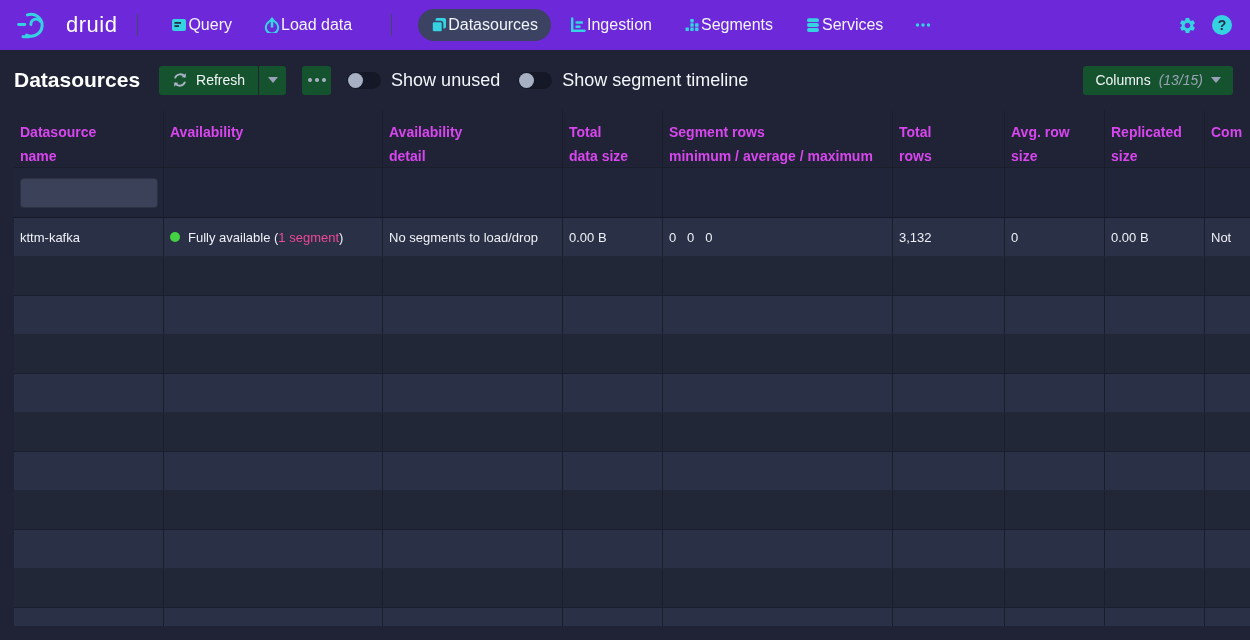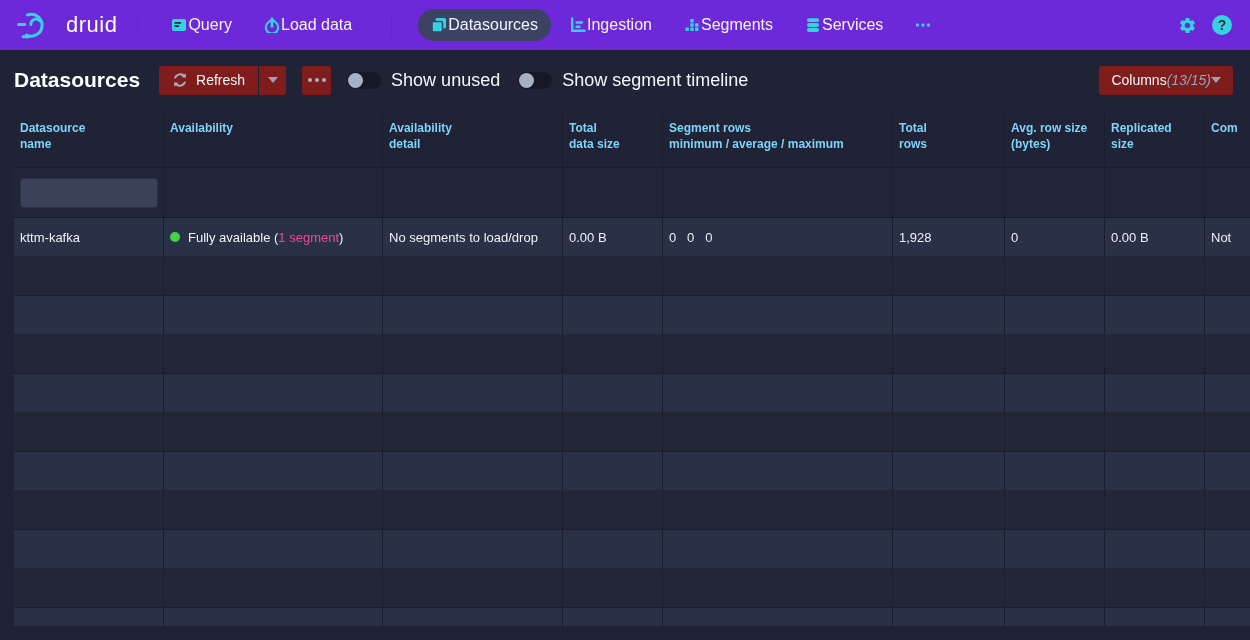--- a/index.html
+++ b/index.html
@@ -28,21 +28,21 @@
   .icon16{ width:16px; height:16px; display:block; }
   .help-circle{
     width:20px; height:20px; border-radius:50%; background:#35d3e2;
     color:#272c45; font-weight:bold; font-size:14px; display:flex;
     align-items:center; justify-content:center; cursor:pointer;
   }
   
   .toolbar{ height:60px; display:flex; align-items:center; padding:0 17px 0 14px; }
   .page-title{ font-size:21px; font-weight:700; color:#ffffff; margin-right:19px; }
   .btn{
-    background:#7f1d1d; border:none; color:#f2f5fa; font-size:14px;
+    background:#14532d; border:none; color:#f2f5fa; font-size:14px;
     height:29px; display:flex; align-items:center; cursor:pointer;
     font-family:"Liberation Sans", sans-serif;
   }
   .btn-refresh{ padding:0 13px; gap:8px; border-radius:3px 0 0 3px; }
   .btn-caret{ width:27px; justify-content:center; border-radius:0 3px 3px 0; margin-left:1px; }
   .btn-more{ width:29px; justify-content:center; border-radius:3px; margin-left:16px; letter-spacing:1px; }
   .dots{ display:flex; gap:3px; }
   .dots i{ width:4px; height:4px; border-radius:50%; background:#a9b2c6; }
   .caret-down{
     width:0; height:0; border-left:5px solid transparent; border-right:5px solid transparent;
@@ -50,32 +50,32 @@
   }
   .switch{
     width:34px; height:17px; border-radius:9px; background:#141827;
     position:relative; margin-left:16px; cursor:pointer; flex:none;
   }
   .switch .knob{
     width:15px; height:15px; border-radius:50%; background:#a8b1c4;
     position:absolute; left:1px; top:1px;
   }
   .switch-label{ font-size:18px; margin-left:10px; white-space:nowrap; }
-  .btn-columns{ margin-left:auto; padding:0 12px; gap:0; border-radius:3px; }
+  .btn-columns{ margin-left:auto; padding:0 12px; gap:8px; border-radius:3px; }
   .muted{ color:#9aa3b8;font-style:italic; }
   
   .tablewrap{ margin-left:14px; height:516px; overflow:hidden; width:1391px; }
   .grid-row{
     display:grid;
     grid-template-columns:150px 219px 180px 100px 230px 112px 100px 100px 200px;
   }
   .cell{ border-right:1px solid #191d2c; padding:0 6px; overflow:hidden; }
   .thead{ height:58px; border-bottom:1px solid #191d2c; }
-  .thead .cell{ padding-top:10px; font-size:12px; font-weight:700; color:#7dd3fc;
-    line-height:16px; white-space:pre-line; cursor:pointer; }
+  .thead .cell{ padding-top:10px; font-size:14px; font-weight:700; color:#d946ef;
+    line-height:24px; white-space:pre-line; cursor:pointer; }
   .filter-row{ height:50px; border-bottom:1px solid #15192a; background:#20253a; }
   .filter-row .cell{ display:flex; align-items:center; }
   .filter-input{
     width:138px; height:30px; background:#3a4159; border:none; border-radius:4px;
     box-shadow:inset 0 0 0 1px rgba(0,0,0,.25); color:#f2f5fa; padding:0 8px;
     font-size:13px; outline:none;
   }
   .row{ height:39px; border-bottom:1px solid rgba(0,0,0,.18); }
   .row .cell{ display:flex; align-items:center; font-size:13px; color:#eef1f7; white-space:pre; }
   .row.light{ background:#2a3045; }
@@ -255,21 +255,21 @@
   <div>
     <div class="grid-row row light">
       <div class="cell">kttm-kafka</div>
       <div class="cell">
         <span class="status-dot" style="background: rgb(67, 210, 67);"></span>
         <span>Fully available (</span><span class="link">1 segment</span><span>)</span>
       </div>
       <div class="cell">No segments to load/drop</div>
       <div class="cell">0.00 B</div>
       <div class="cell">0   0   0</div>
-      <div class="cell">1,928</div>
+      <div class="cell">3,132</div>
       <div class="cell">0</div>
       <div class="cell">0.00 B</div>
       <div class="cell">Not</div>
     </div>
   <div class="grid-row row dark">
       <div class="cell"></div>
       <div class="cell"></div>
       <div class="cell"></div>
       <div class="cell"></div>
       <div class="cell"></div>

